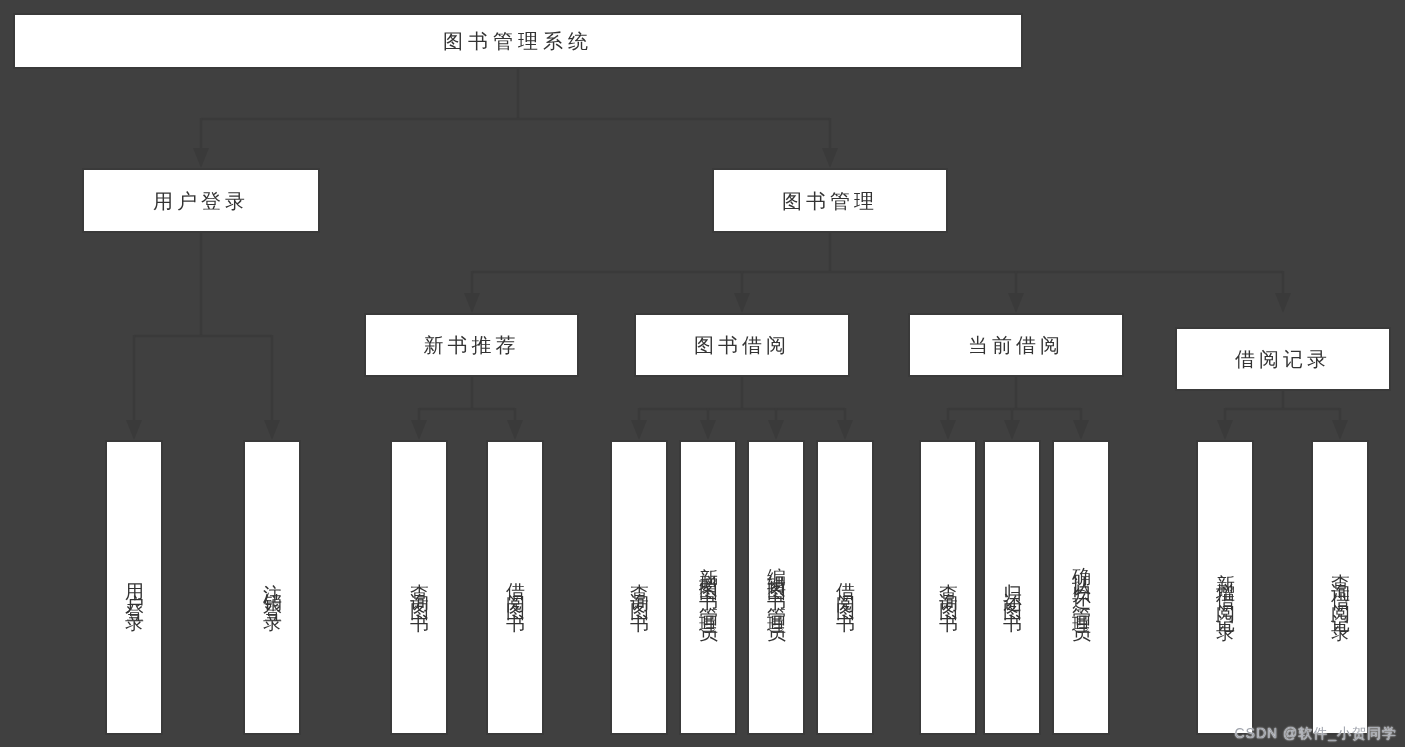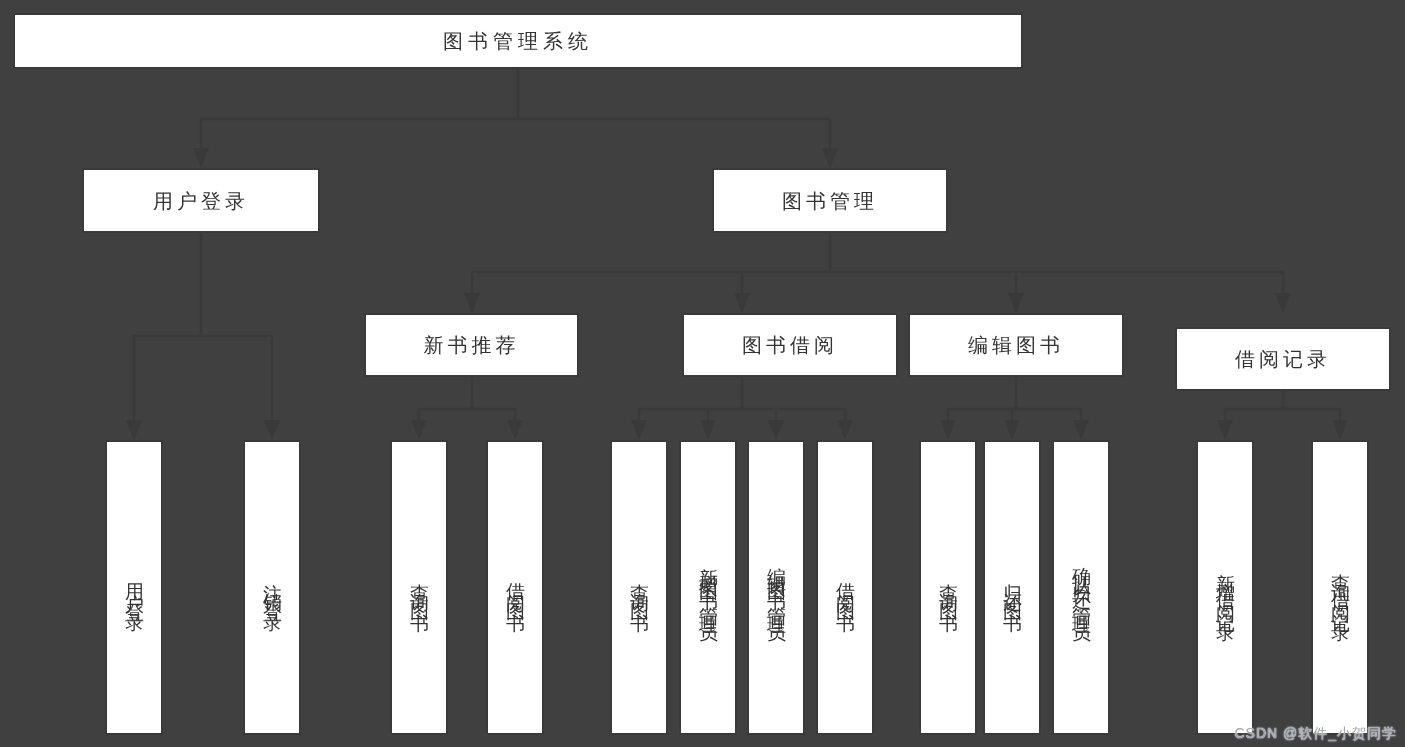--- a/index.html
+++ b/index.html
@@ -114,22 +114,22 @@
     <line x1="1340" y1="408" x2="1340" y2="422"></line>
     <polygon points="1332,420 1348,420 1340,440" stroke="none"></polygon>
   </svg>
 
   <div class="box" style="left:13px; top:13px; width:1010px; height:56px; letter-spacing:5px;">图书管理系统</div>
 
   <div class="box" style="left:82px; top:168px; width:238px; height:65px;">用户登录</div>
   <div class="box" style="left:712px; top:168px; width:236px; height:65px;">图书管理</div>
 
   <div class="box" style="left:364px; top:313px; width:215px; height:64px;">新书推荐</div>
-  <div class="box" style="left:634px; top:313px; width:216px; height:64px;margin-left:48px;">图书借阅</div>
-  <div class="box" style="left:908px; top:313px; width:216px; height:64px;">编辑图书</div>
+  <div class="box" style="left:634px; top:313px; width:216px; height:64px;">图书借阅</div>
+  <div class="box" style="left:908px; top:313px; width:216px; height:64px;">当前借阅</div>
   <div class="box" style="left:1175px; top:327px; width:216px; height:64px;">借阅记录</div>
 
   <div class="box vbox" style="left:105px; top:440px; width:58px; height:295px;">用户登录</div>
   <div class="box vbox" style="left:243px; top:440px; width:58px; height:295px;">注销登录</div>
 
   <div class="box vbox" style="left:390px; top:440px; width:58px; height:295px;">查询图书</div>
   <div class="box vbox" style="left:486px; top:440px; width:58px; height:295px;">借阅图书</div>
 
   <div class="box vbox" style="left:610px; top:440px; width:58px; height:295px;">查询图书</div>
   <div class="box vbox" style="left:679px; top:440px; width:58px; height:295px; letter-spacing:8px;">新增图书（管理员）</div>

